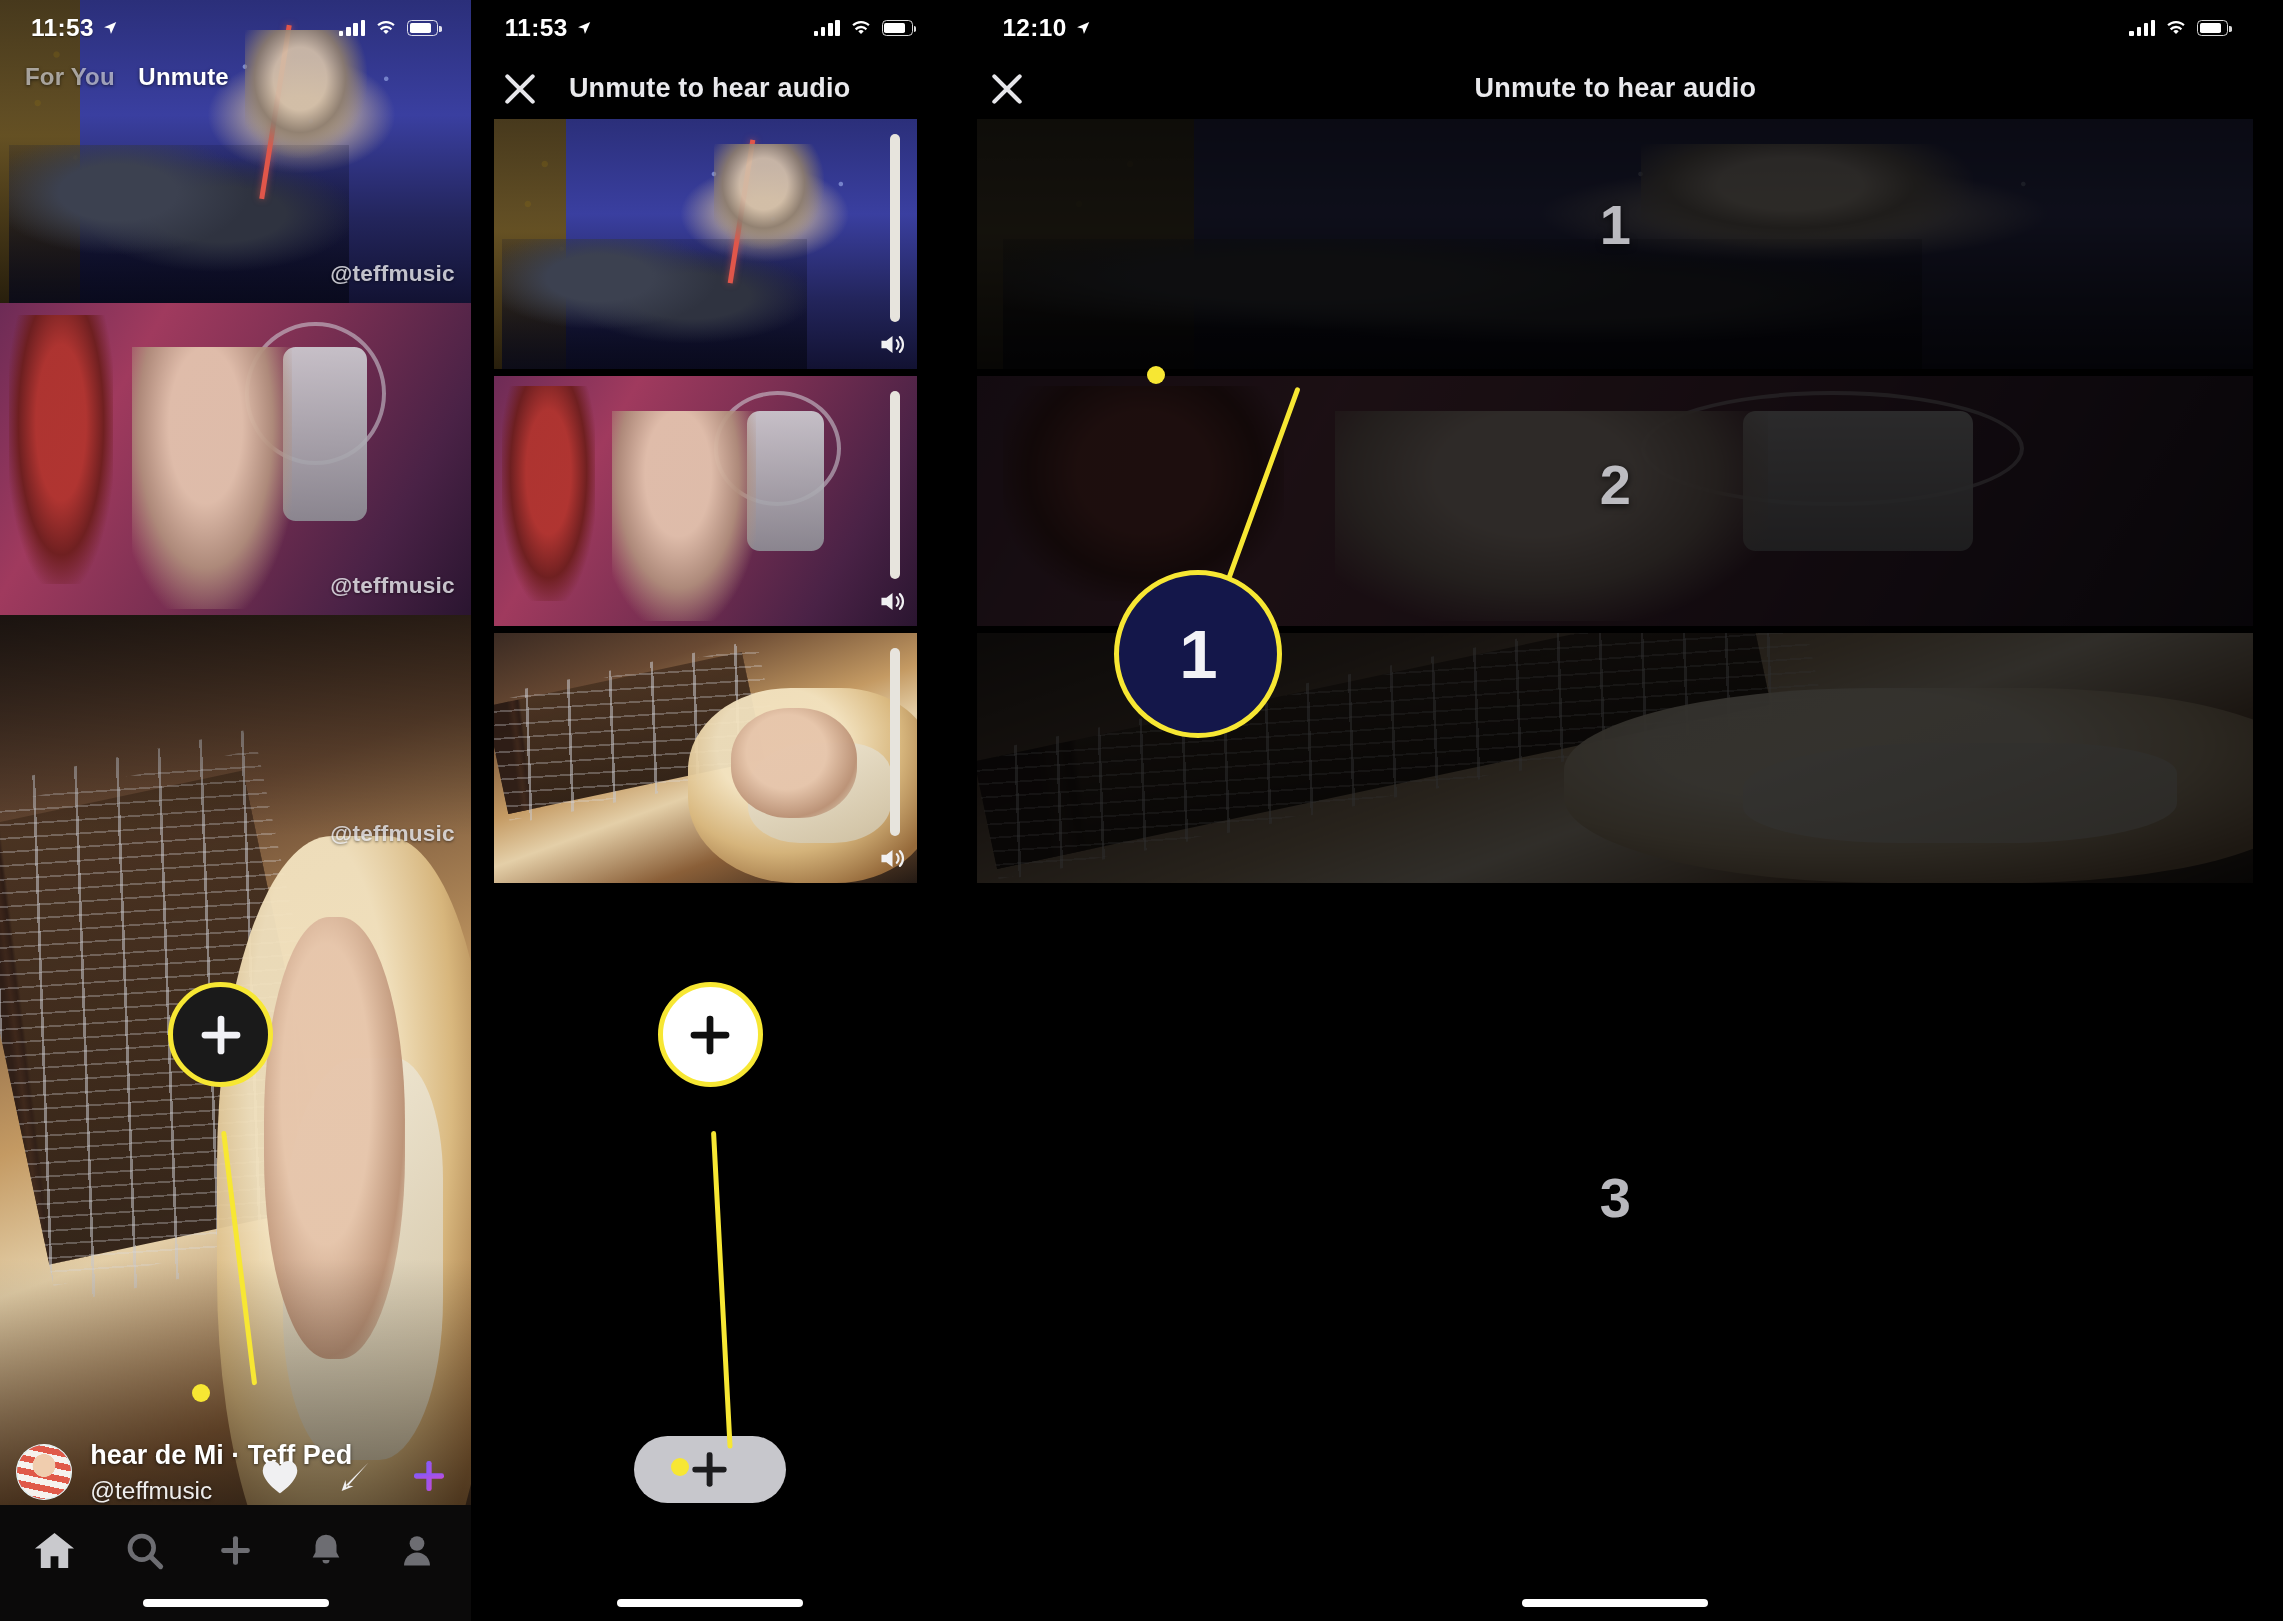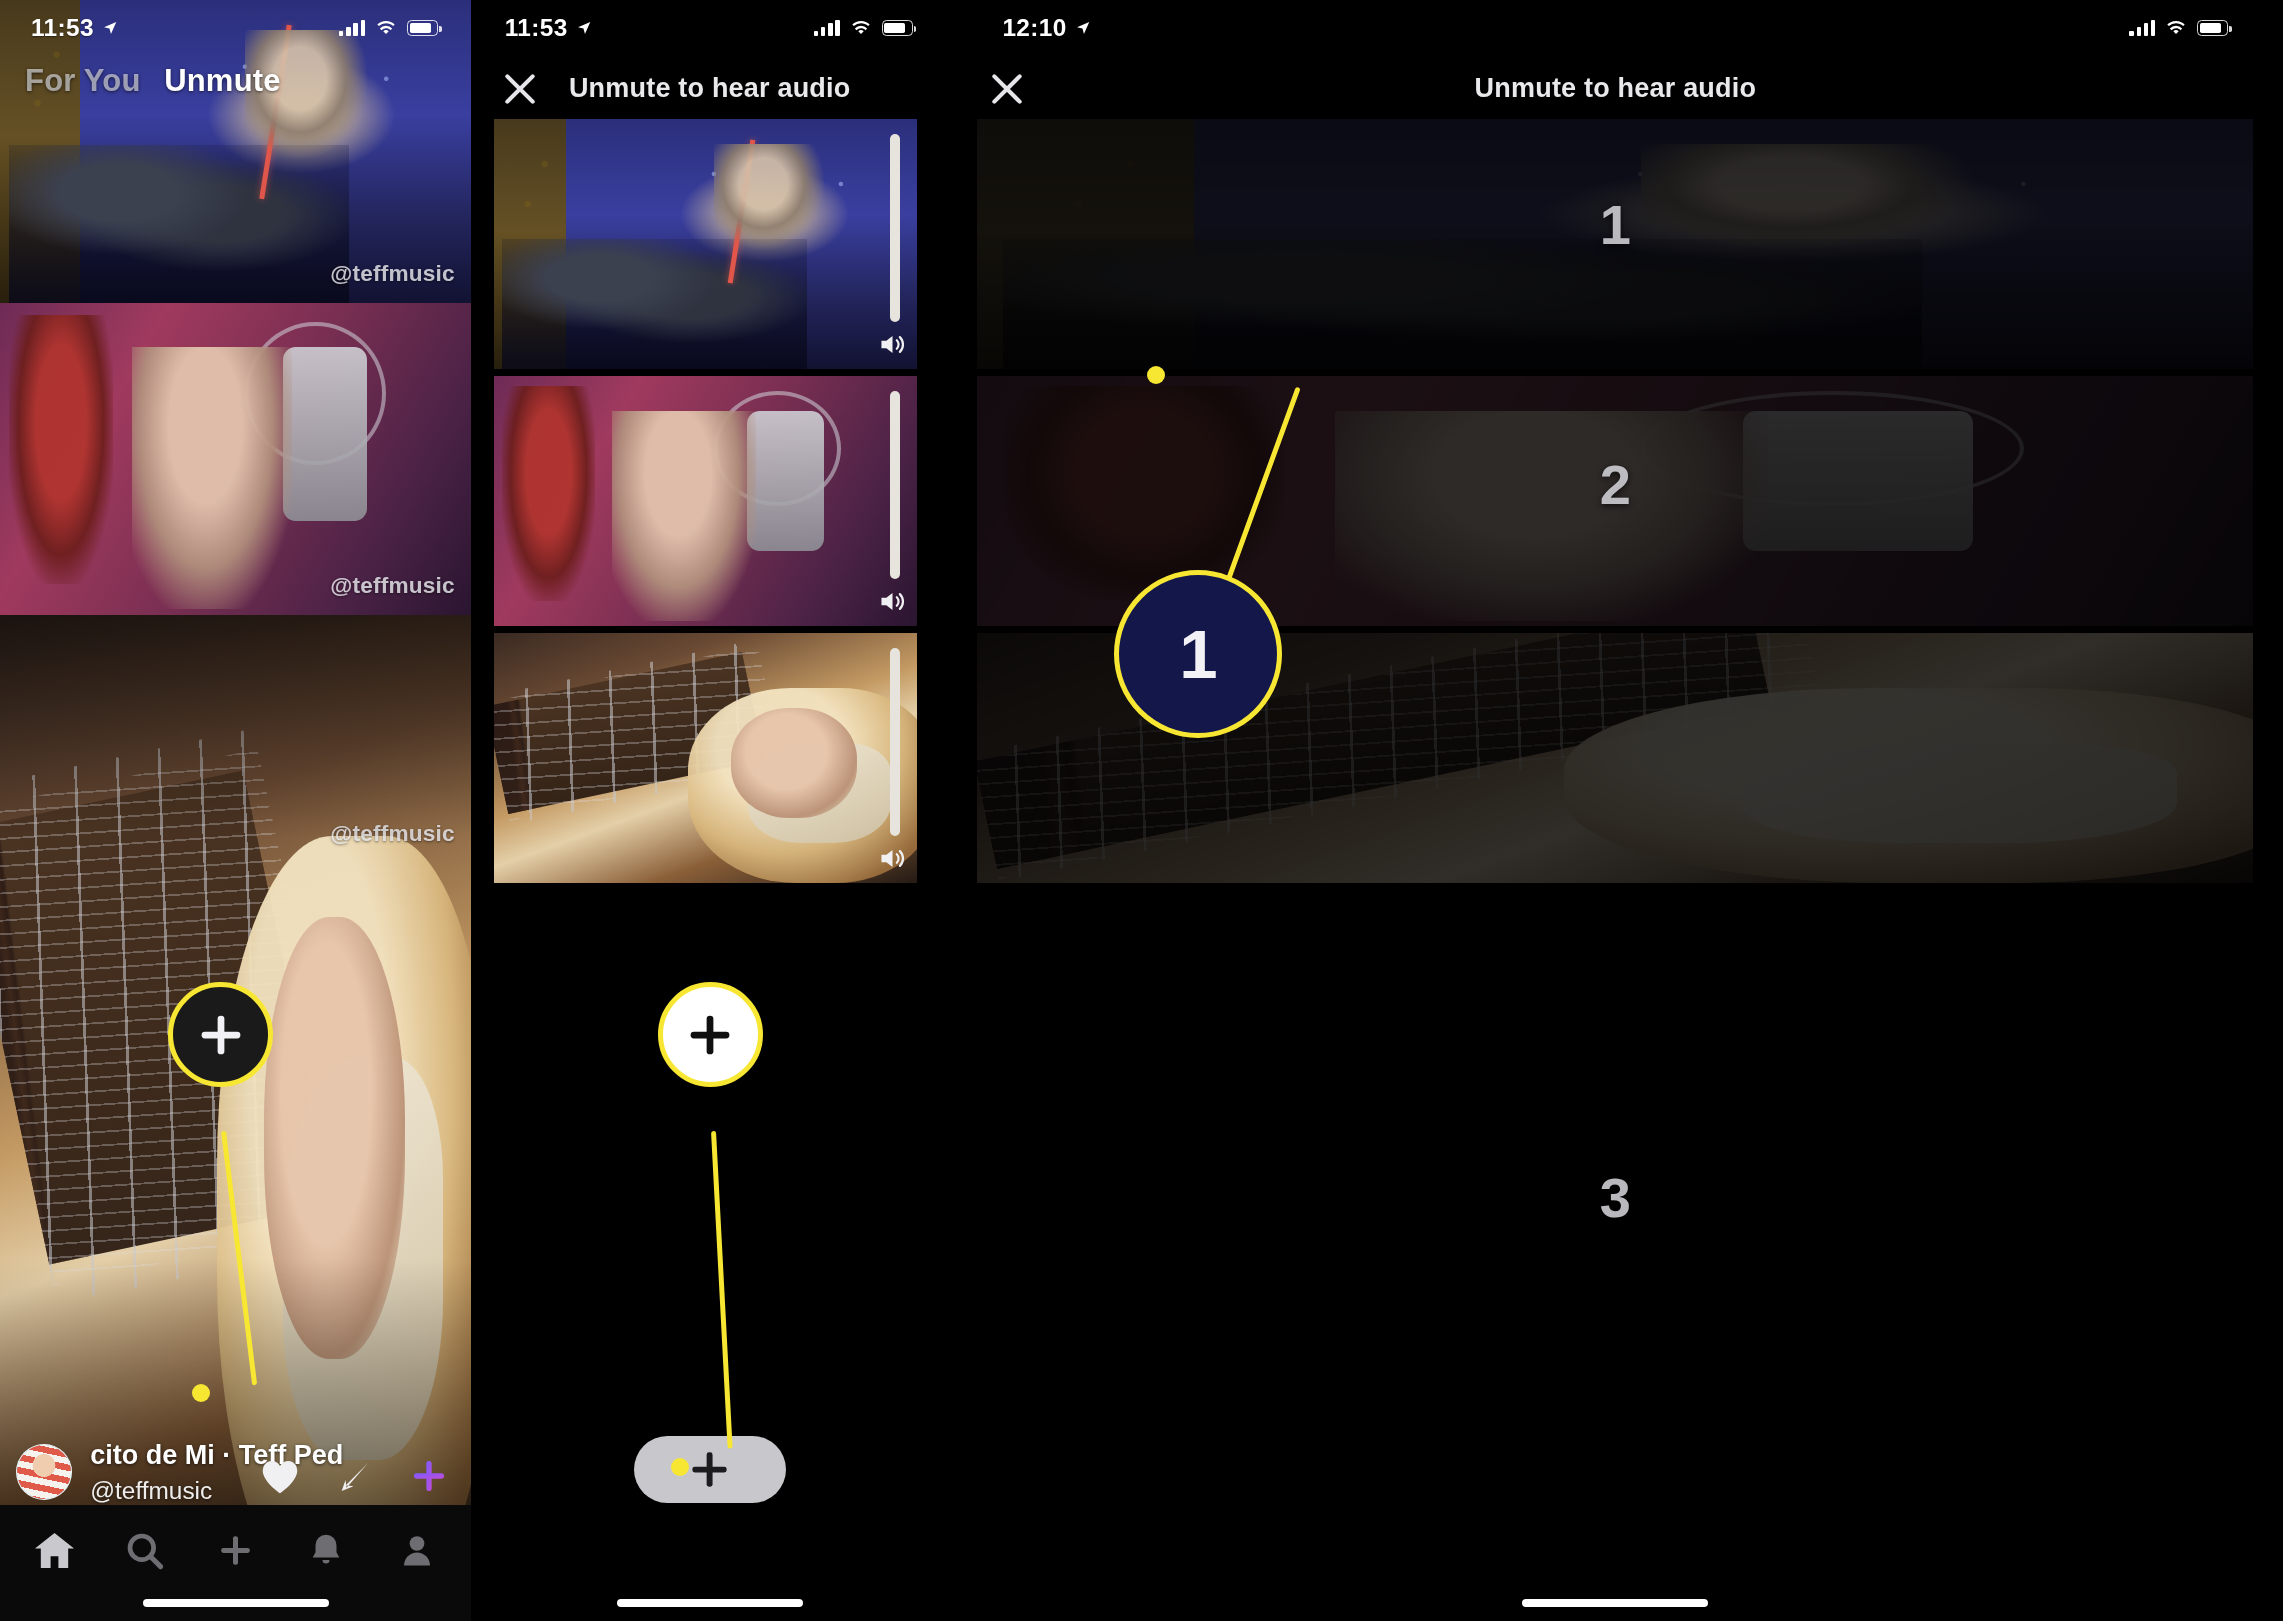--- a/index.html
+++ b/index.html
@@ -36,21 +36,21 @@
 
   
   .feed { position:absolute; inset:0; }
   .feed-card { position:absolute; left:0; right:0; overflow:hidden; }
   .c1 { top:0; height:303px; }
   .c2 { top:303px; height:312px; }
   .c3 { top:615px; height:1006px; }
 
   .tabs { position:absolute; top:63px; left:0; right:0; z-index:30;
           display:flex; align-items:baseline; gap:23.5px; padding-left:25px; }
-  .tab { font-size:31px; font-weight:700; letter-spacing:0.2px;
+  .tab { font-size:24px; font-weight:700; letter-spacing:0.2px;
          text-shadow:0 0.9px 3.6px rgba(0,0,0,.6); }
   .tab.inactive { color:rgba(235,235,240,.62); }
   .tab.active { color:#ffffff; }
 
   .watermark { position:absolute; font-size:22.6px; font-weight:600;
                color:rgba(245,245,250,.78); letter-spacing:0.2px;
                text-shadow:0 0.9px 2.7px rgba(0,0,0,.5); }
 
   
   .meta { position:absolute; left:16.3px; bottom:116px; display:flex; align-items:center; gap:18px; z-index:25; }
@@ -230,21 +230,21 @@
             <span></span>
           </span>
       </div>
     </div>
 
     <div class="meta">
       <div class="avatar">
         <div style="position:absolute;inset:0;background:radial-gradient(circle at 50% 38%,#f0cdae 0 26%,transparent 27%),repeating-linear-gradient(12deg,#e05a4a 0 6.3px,#f6f2ee 6.3px 12.7px);"></div>
       </div>
       <div class="meta-text">
-        <span class="song">cito de Mi  ·  Teff Ped</span>
+        <span class="song">hear de Mi  ·  Teff Ped</span>
         <span class="handle">@teffmusic</span>
       </div>
     </div>
 
     <div class="actions">
       <svg width="42" height="38" viewBox="0 0 24 22">
         <path d="M12 21S2 14.4 2 7.8A5.3 5.3 0 0 1 12 5.2 5.3 5.3 0 0 1 22 7.8C22 14.4 12 21 12 21z" fill="#f0f0f2"></path>
       </svg>
       <svg width="40" height="40" viewBox="0 0 24 24">
         <path d="M20 4 6.5 17.5l4.6.6L4 21l2.3-6.6.6 4.6L20 4z" fill="#f0f0f2"></path>

